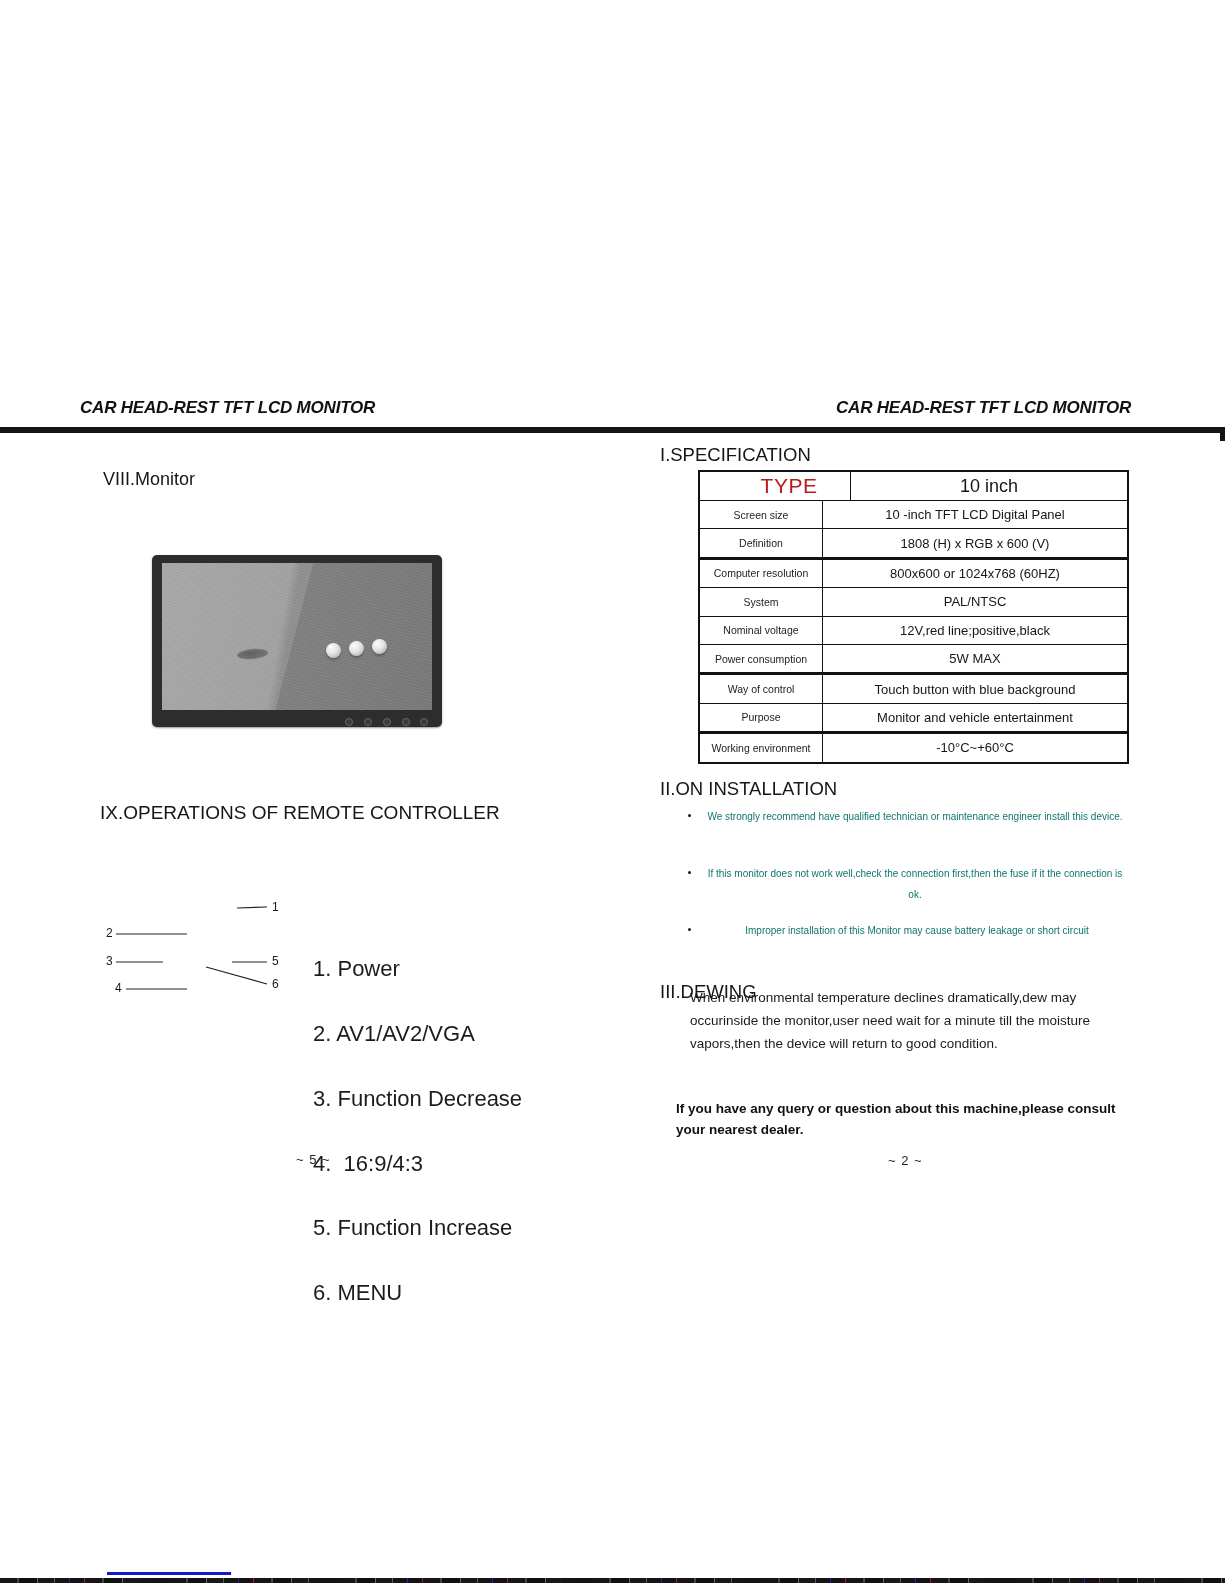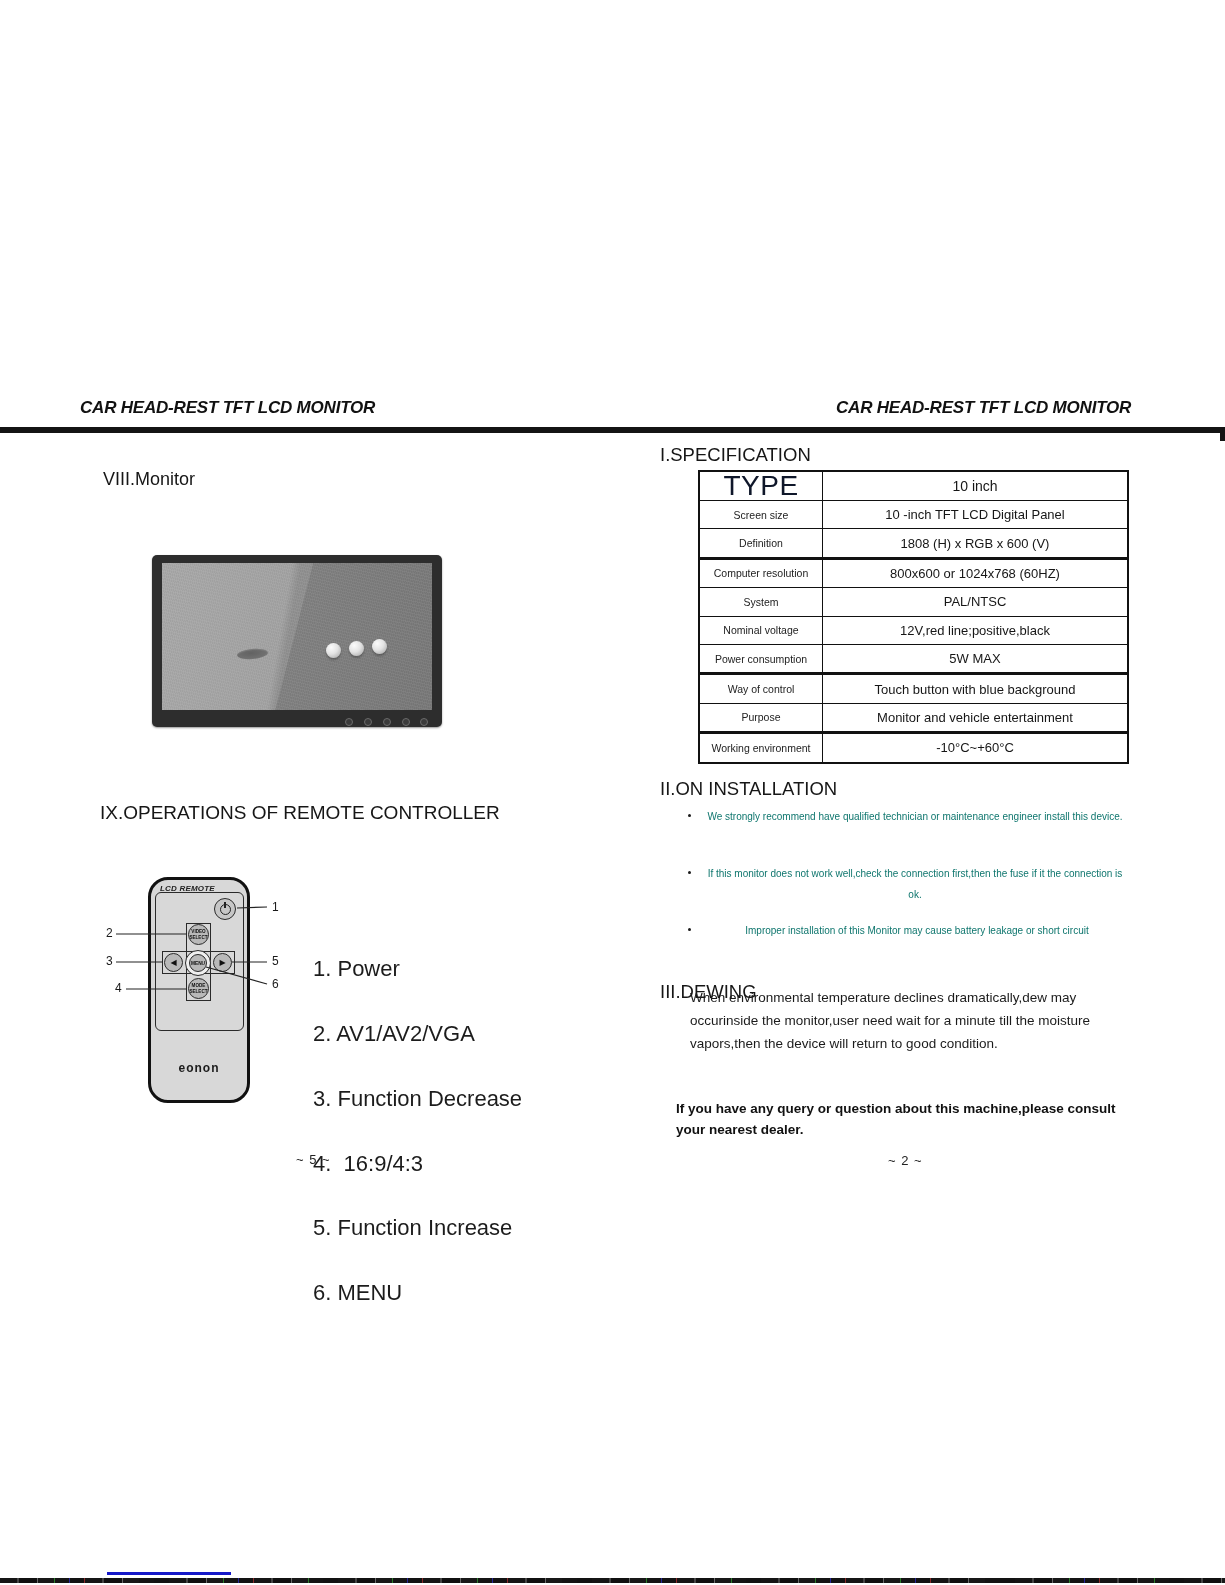--- a/index.html
+++ b/index.html
@@ -55,22 +55,22 @@
   
   .legend{left:313px;top:915px;list-style:none;margin:0;padding:0;font-size:22px;line-height:21.6px;color:#1c1c1c;white-space:pre;}
   
   .spec-table{left:698px;top:470px;width:427px;border:2.5px solid #111;box-sizing:content-box;background:#fff;}
   .spec-row{display:flex;height:27.4px;border-top:1.5px solid #111;}
   .spec-row.head{height:28px;border-top:none;}
   .spec-row.thick{border-top-width:3px;}
   .cell{display:flex;align-items:center;justify-content:center;text-align:center;}
   .cell-label{width:122px;border-right:1.5px solid #111;font-size:10.5px;color:#222;}
   .cell-value{flex:1;font-size:13px;color:#161616;}
-  .head .cell-label{font-size:28px;letter-spacing:0.5px;color:#0f172a;}
-  .head .cell-value{font-size:14px;text-align:center;}
+  .head .cell-label{font-size:21px;letter-spacing:0.5px;color:#b91c1c;padding-left:28px;}
+  .head .cell-value{font-size:18px;text-align:center;}
   
   .bullet-dot{width:3px;height:3px;border-radius:50%;background:#1a1a1a;}
   .body-text{font-size:10px;line-height:21px;color:#0f766e;text-align:center;}
   .dewing-text{font-size:13.5px;line-height:23px;color:#1b1b1b;}
   .note-text{font-size:13.5px;line-height:20.5px;font-weight:bold;color:#111;}
   .page-num{font-size:13px;color:#222;letter-spacing:1px;}
   
   .blue-line{left:107px;top:1572px;width:124px;height:2.5px;}
   .bottom-edge{left:0;top:1578px;width:1225px;height:5px;
      background:repeating-linear-gradient(90deg,#151515 0 17px,#454545 17px 19px,#101010 19px 37px,#6a6a6a 37px 38px,#181818 38px 54px,#2a7d2a 54px 54.8px,#141414 54.8px 69px,#26269a 69px 69.7px,#121212 69.7px 84px,#8a2a2a 84px 84.6px);}
@@ -99,41 +99,20 @@
     </div>
     <div class="abs bezel-dot" style="left:193px;top:163px;"></div>
     <div class="abs bezel-dot" style="left:212px;top:163px;"></div>
     <div class="abs bezel-dot" style="left:231px;top:163px;"></div>
     <div class="abs bezel-dot" style="left:250px;top:163px;"></div>
     <div class="abs bezel-dot" style="left:268px;top:163px;"></div>
   </div>
 
   <div class="abs h-left" style="left:100px;top:802px;font-size:19px;">IX.OPERATIONS OF REMOTE CONTROLLER</div>
 
-  <div class="abs remote">
-    <div class="abs remote-label">LCD REMOTE</div>
-    <div class="abs remote-keypad"></div>
-    <div class="abs cross-box vbox"></div>
-    <div class="abs cross-box hbox"></div>
-    <div class="abs rbtn rbtn-power">
-      <span class="power-glyph"></span>
-    </div>
-    <div class="abs rbtn rbtn-video">VIDEO SELECT</div>
-    <div class="abs rbtn rbtn-left">
-        <span>◀</span>
-      </div>
-    <div class="abs menu-ring">
-      <div class="rbtn rbtn-menu">MENU</div>
-    </div>
-    <div class="abs rbtn rbtn-right">
-        <span>▶</span>
-      </div>
-    <div class="abs rbtn rbtn-mode">MODE SELECT</div>
-    <div class="abs remote-logo">eonon</div>
-  </div>
 
   <svg class="abs" style="left:100px;top:870px;" width="200" height="250" viewBox="0 0 200 250">
     <line x1="137" y1="38" x2="167" y2="37" stroke="#222" stroke-width="1.2"></line>
     <line x1="16" y1="64" x2="87" y2="64" stroke="#222" stroke-width="1.2"></line>
     <line x1="16" y1="92" x2="63" y2="92" stroke="#222" stroke-width="1.2"></line>
     <line x1="26" y1="119" x2="87" y2="119" stroke="#222" stroke-width="1.2"></line>
     <line x1="132" y1="92" x2="167" y2="92" stroke="#222" stroke-width="1.2"></line>
     <line x1="106" y1="97" x2="167" y2="114" stroke="#222" stroke-width="1.2"></line>
   </svg>
 

